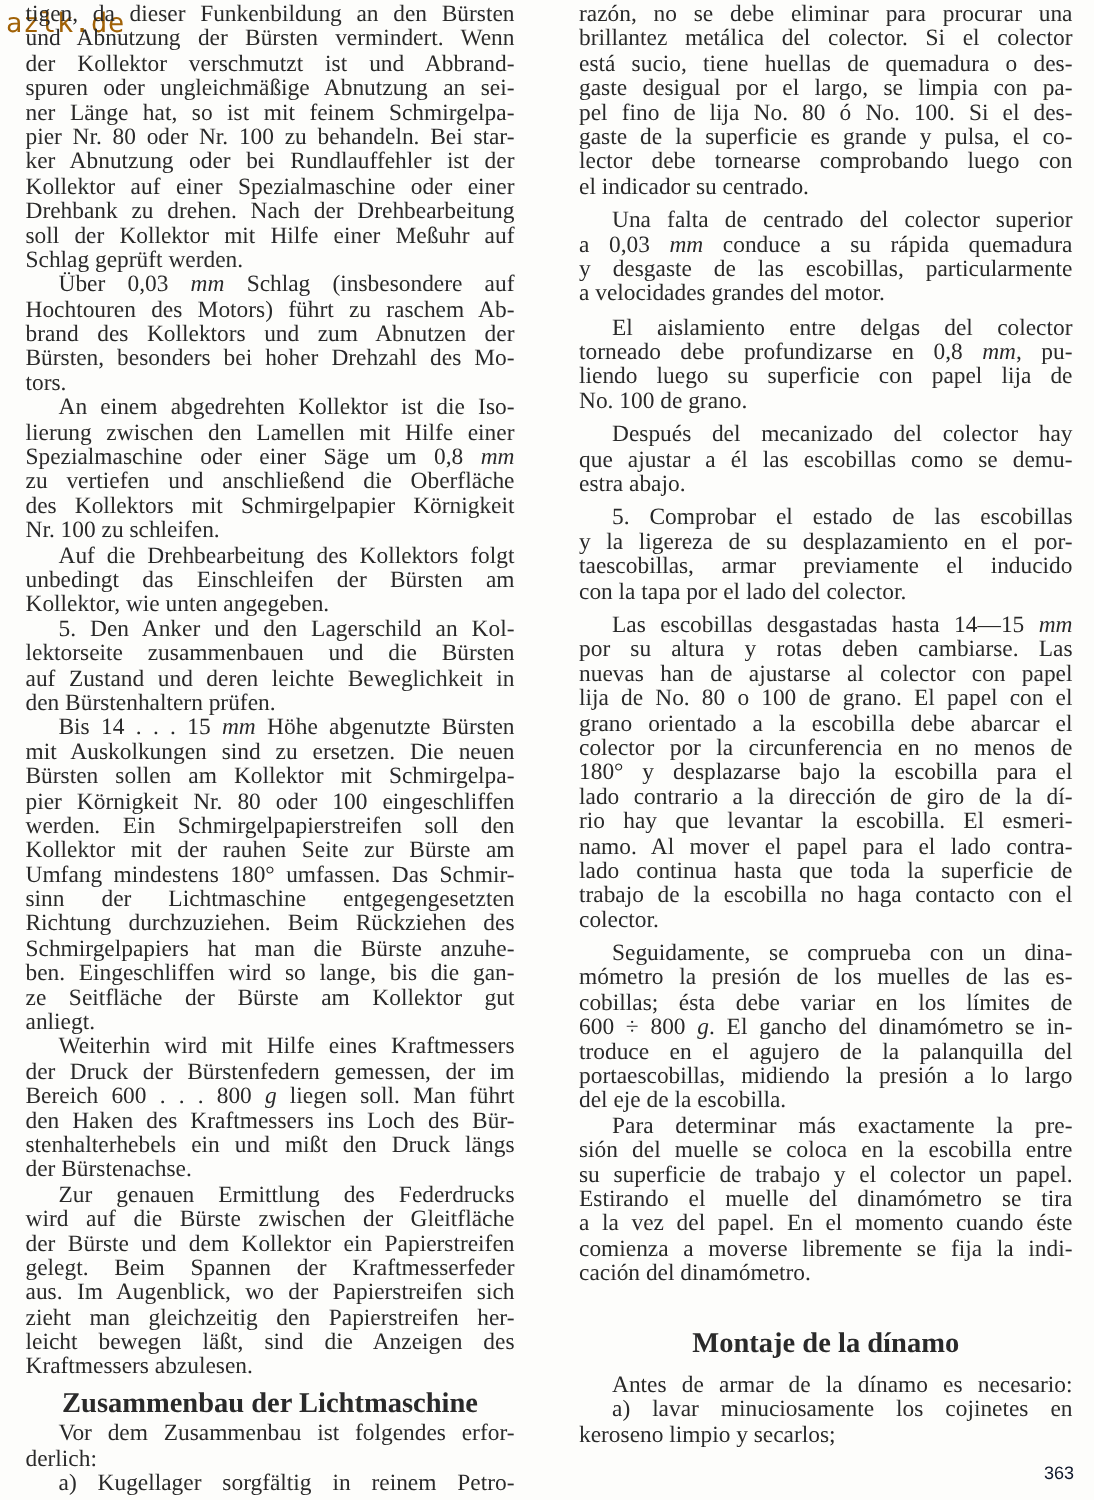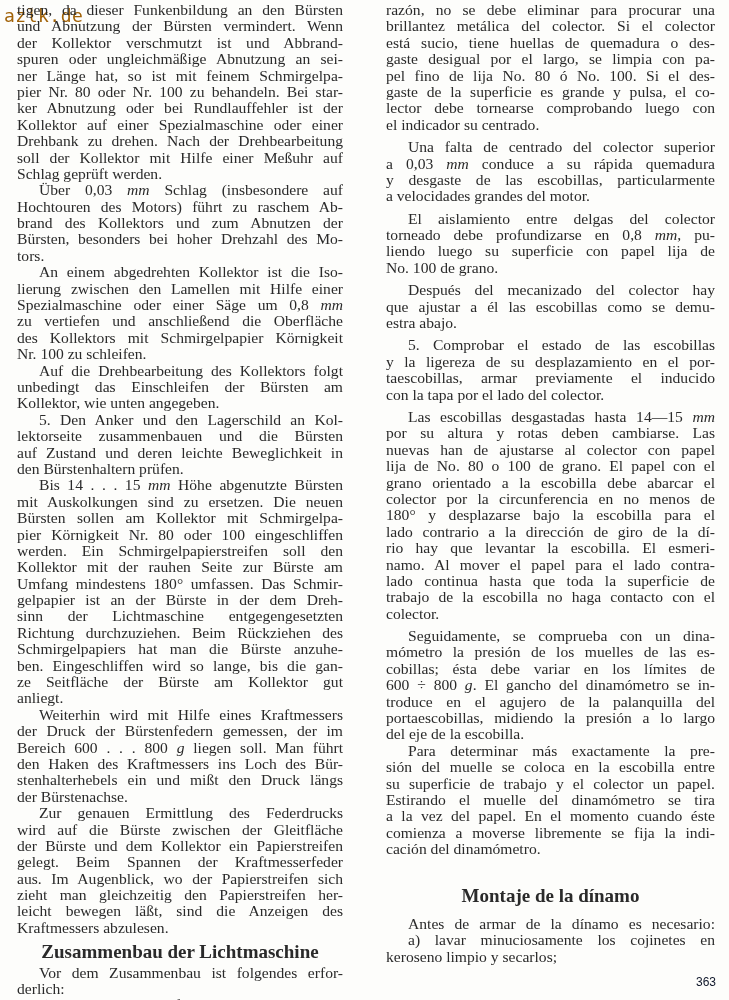--- a/index.html
+++ b/index.html
@@ -64,21 +64,20 @@
         <span class="ln">lektorseite zusammenbauen und die Bürsten</span>
         <span class="ln">auf Zustand und deren leichte Beweglichkeit in</span>
         <span class="ln last">den Bürstenhaltern prüfen.</span>
         <span class="ln ind">Bis 14 . . . 15 <i>mm</i> Höhe abgenutzte Bürsten</span>
         <span class="ln">mit Auskolkungen sind zu ersetzen. Die neuen</span>
         <span class="ln">Bürsten sollen am Kollektor mit Schmirgelpa-</span>
         <span class="ln">pier Körnigkeit Nr. 80 oder 100 eingeschliffen</span>
         <span class="ln">werden. Ein Schmirgelpapierstreifen soll den</span>
         <span class="ln">Kollektor mit der rauhen Seite zur Bürste am</span>
         <span class="ln">Umfang mindestens 180° umfassen. Das Schmir-</span>
-        <span class="ln">gelpapier ist an der Bürste in der dem Dreh-</span>
         <span class="ln">sinn der Lichtmaschine entgegengesetzten</span>
         <span class="ln">Richtung durchzuziehen. Beim Rückziehen des</span>
         <span class="ln">Schmirgelpapiers hat man die Bürste anzuhe-</span>
         <span class="ln">ben. Eingeschliffen wird so lange, bis die gan-</span>
         <span class="ln">ze Seitfläche der Bürste am Kollektor gut</span>
         <span class="ln last">anliegt.</span>
         <span class="ln ind">Weiterhin wird mit Hilfe eines Kraftmessers</span>
         <span class="ln">der Druck der Bürstenfedern gemessen, der im</span>
         <span class="ln">Bereich 600 . . . 800 <i>g</i> liegen soll. Man führt</span>
         <span class="ln">den Haken des Kraftmessers ins Loch des Bür-</span>

